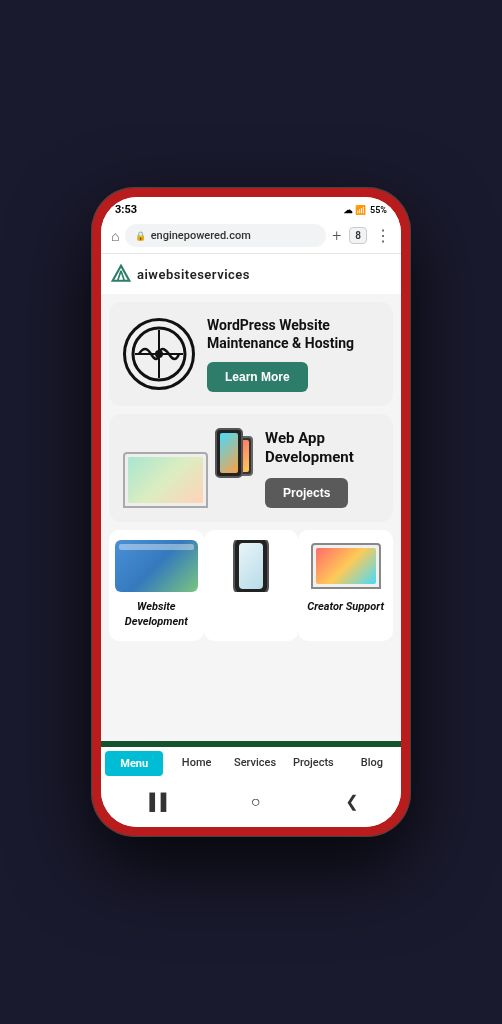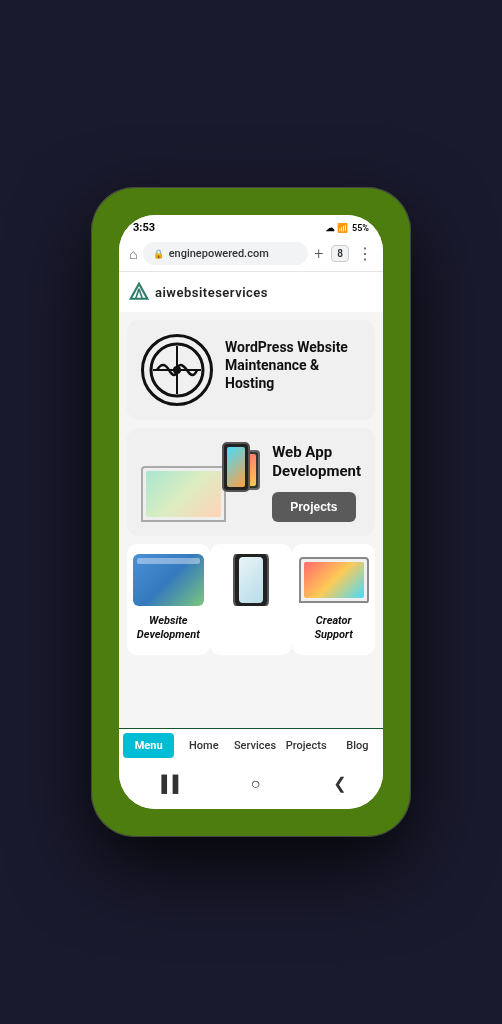--- a/index.html
+++ b/index.html
@@ -10,23 +10,23 @@
       display: flex;
       justify-content: center;
       align-items: center;
       min-height: 100vh;
       font-family: -apple-system, BlinkMacSystemFont, 'Segoe UI', Roboto, sans-serif;
     }
 
     .phone-outer {
       width: 320px;
       height: 650px;
-      background: #4d7c0f;
+      background: #b91c1c;
       border-radius: 44px;
-      padding: 28px;
+      padding: 10px;
       box-shadow: 0 30px 80px rgba(0,0,0,0.8), inset 0 0 0 1px #444;
       position: relative;
     }
 
     .phone-screen {
       width: 100%;
       height: 100%;
       background: #fff;
       border-radius: 36px;
       overflow: hidden;
@@ -239,23 +239,22 @@
     .col-label {
       font-size: 11px;
       font-weight: 700;
       color: #111;
       line-height: 1.3;
     }
 
     
     .bottom-nav {
       background: #fff;
-      border-top: 1px solid #14532d;
-      display: flex;
-      align-items: center;
+      border-top: 6px solid #14532d;
+      display: flex;
       padding: 0;
       flex-shrink: 0;
     }
 
     .nav-item {
       flex: 1;
       text-align: center;
       padding: 9px 4px;
       font-size: 11px;
       font-weight: 500;
@@ -494,20 +493,21 @@
           <svg width="56" height="56" viewBox="0 0 56 56" fill="none">
             <circle cx="28" cy="28" r="26" stroke="#111" stroke-width="3"></circle>
             <circle cx="28" cy="28" r="4" fill="#111"></circle>
             <path d="M8 28 Q14 18 20 28 Q26 38 28 28 Q30 18 38 28 Q44 38 48 28" stroke="#111" stroke-width="2.5" fill="none"></path>
             <line x1="28" y1="4" x2="28" y2="52" stroke="#111" stroke-width="2"></line>
             <line x1="4" y1="28" x2="52" y2="28" stroke="#111" stroke-width="2"></line>
           </svg>
         </div>
         <div class="card-content">
           <div class="card-title">WordPress Website Maintenance &amp; Hosting</div>
+          <button class="btn-learn-more">Learn More</button>
         </div>
       </div>
 
       <div class="card">
         <div class="devices-group">
           <div class="dev-laptop"></div>
           <div class="dev-phone1"></div>
           <div class="dev-phone2"></div>
         </div>
         <div class="webapp-content card-content">

